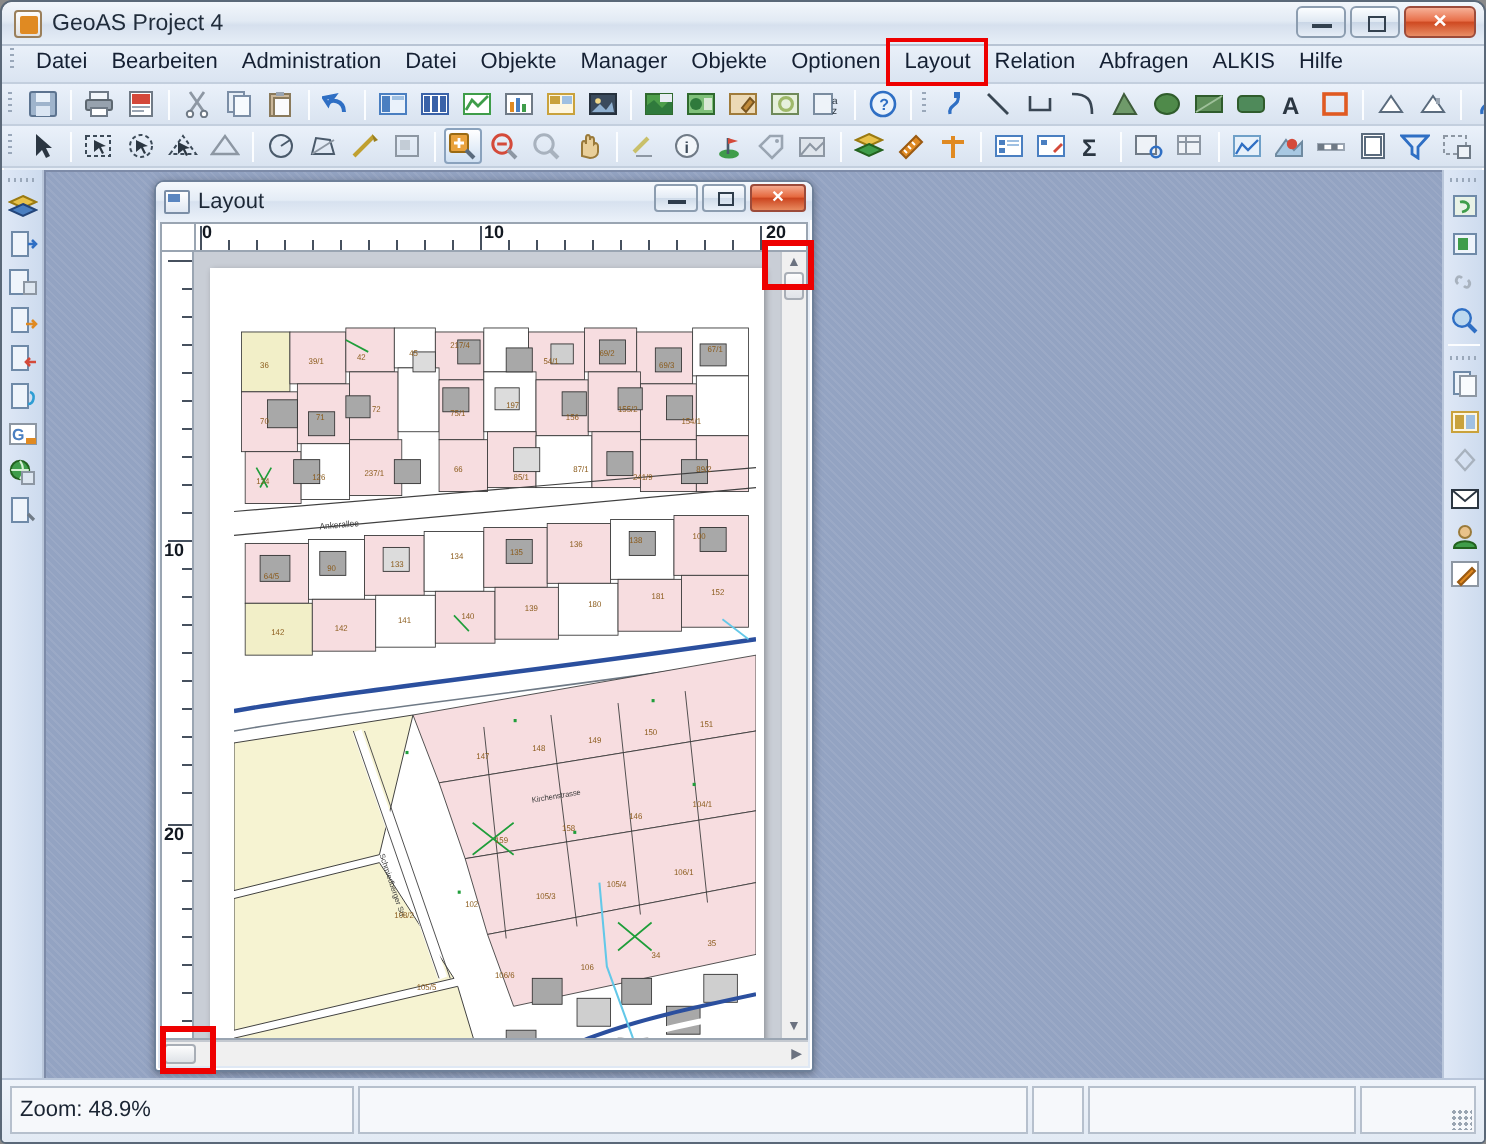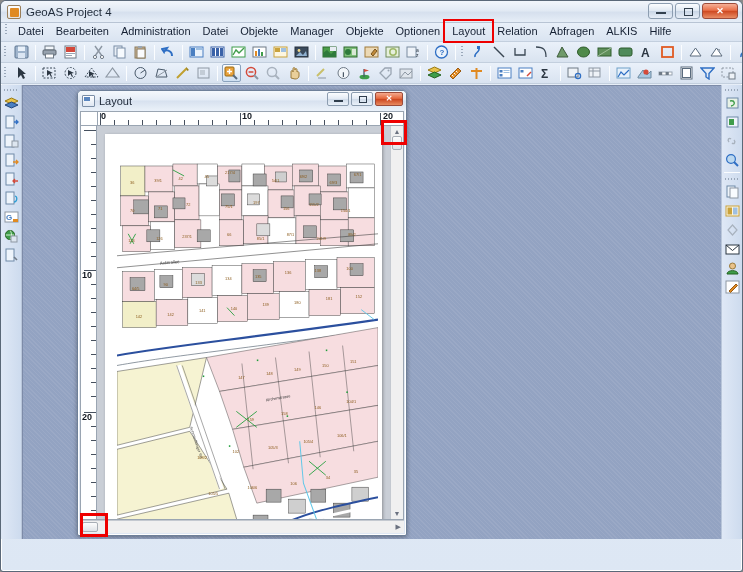--- a/index.html
+++ b/index.html
@@ -1155,14 +1155,21 @@
       </div>
       <div class="sbtn">
         <svg class="ico" viewBox="0 0 15 14">
             <rect x="1" y="1" width="13" height="12" fill="#fff" stroke="#8d97a3"></rect>
             <path d="M4 11 L11 4 L12.5 5.5 L5.5 12.5 Z" fill="#e08a22" stroke="#9a5a12"></path>
           </svg>
       </div>
     </div>
   </div>
 
+  <div class="statusbar">
+    <div class="sb-panel" style="width:172px">Zoom: 48.9%</div>
+    <div class="sb-panel" style="flex:1"></div>
+    <div class="sb-panel" style="width:26px"></div>
+    <div class="sb-panel" style="width:134px"></div>
+    <div class="sb-panel sb-grip" style="width:58px"></div>
+  </div>
 
 </div>
 
 </body></html>

